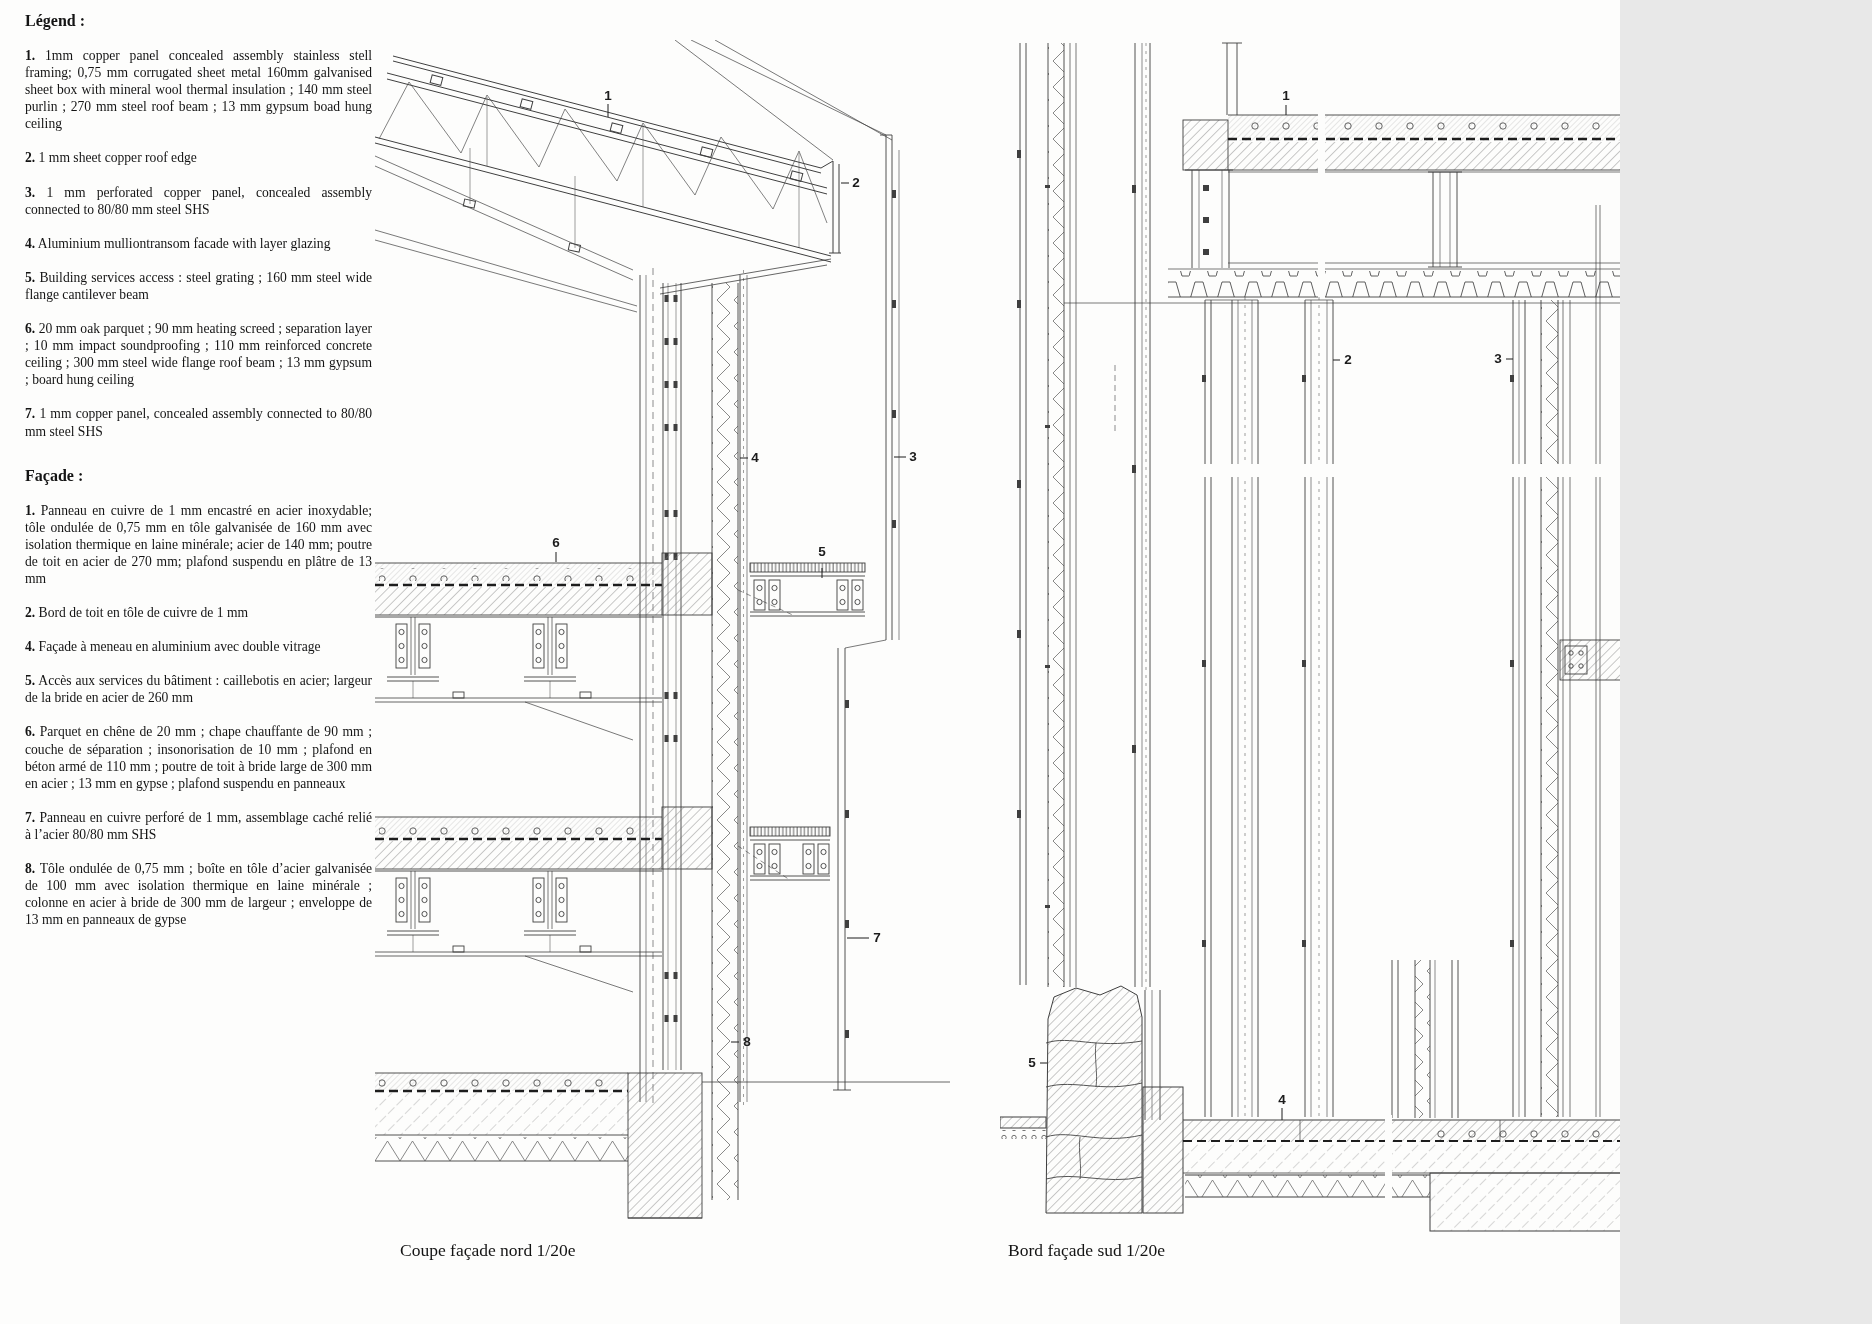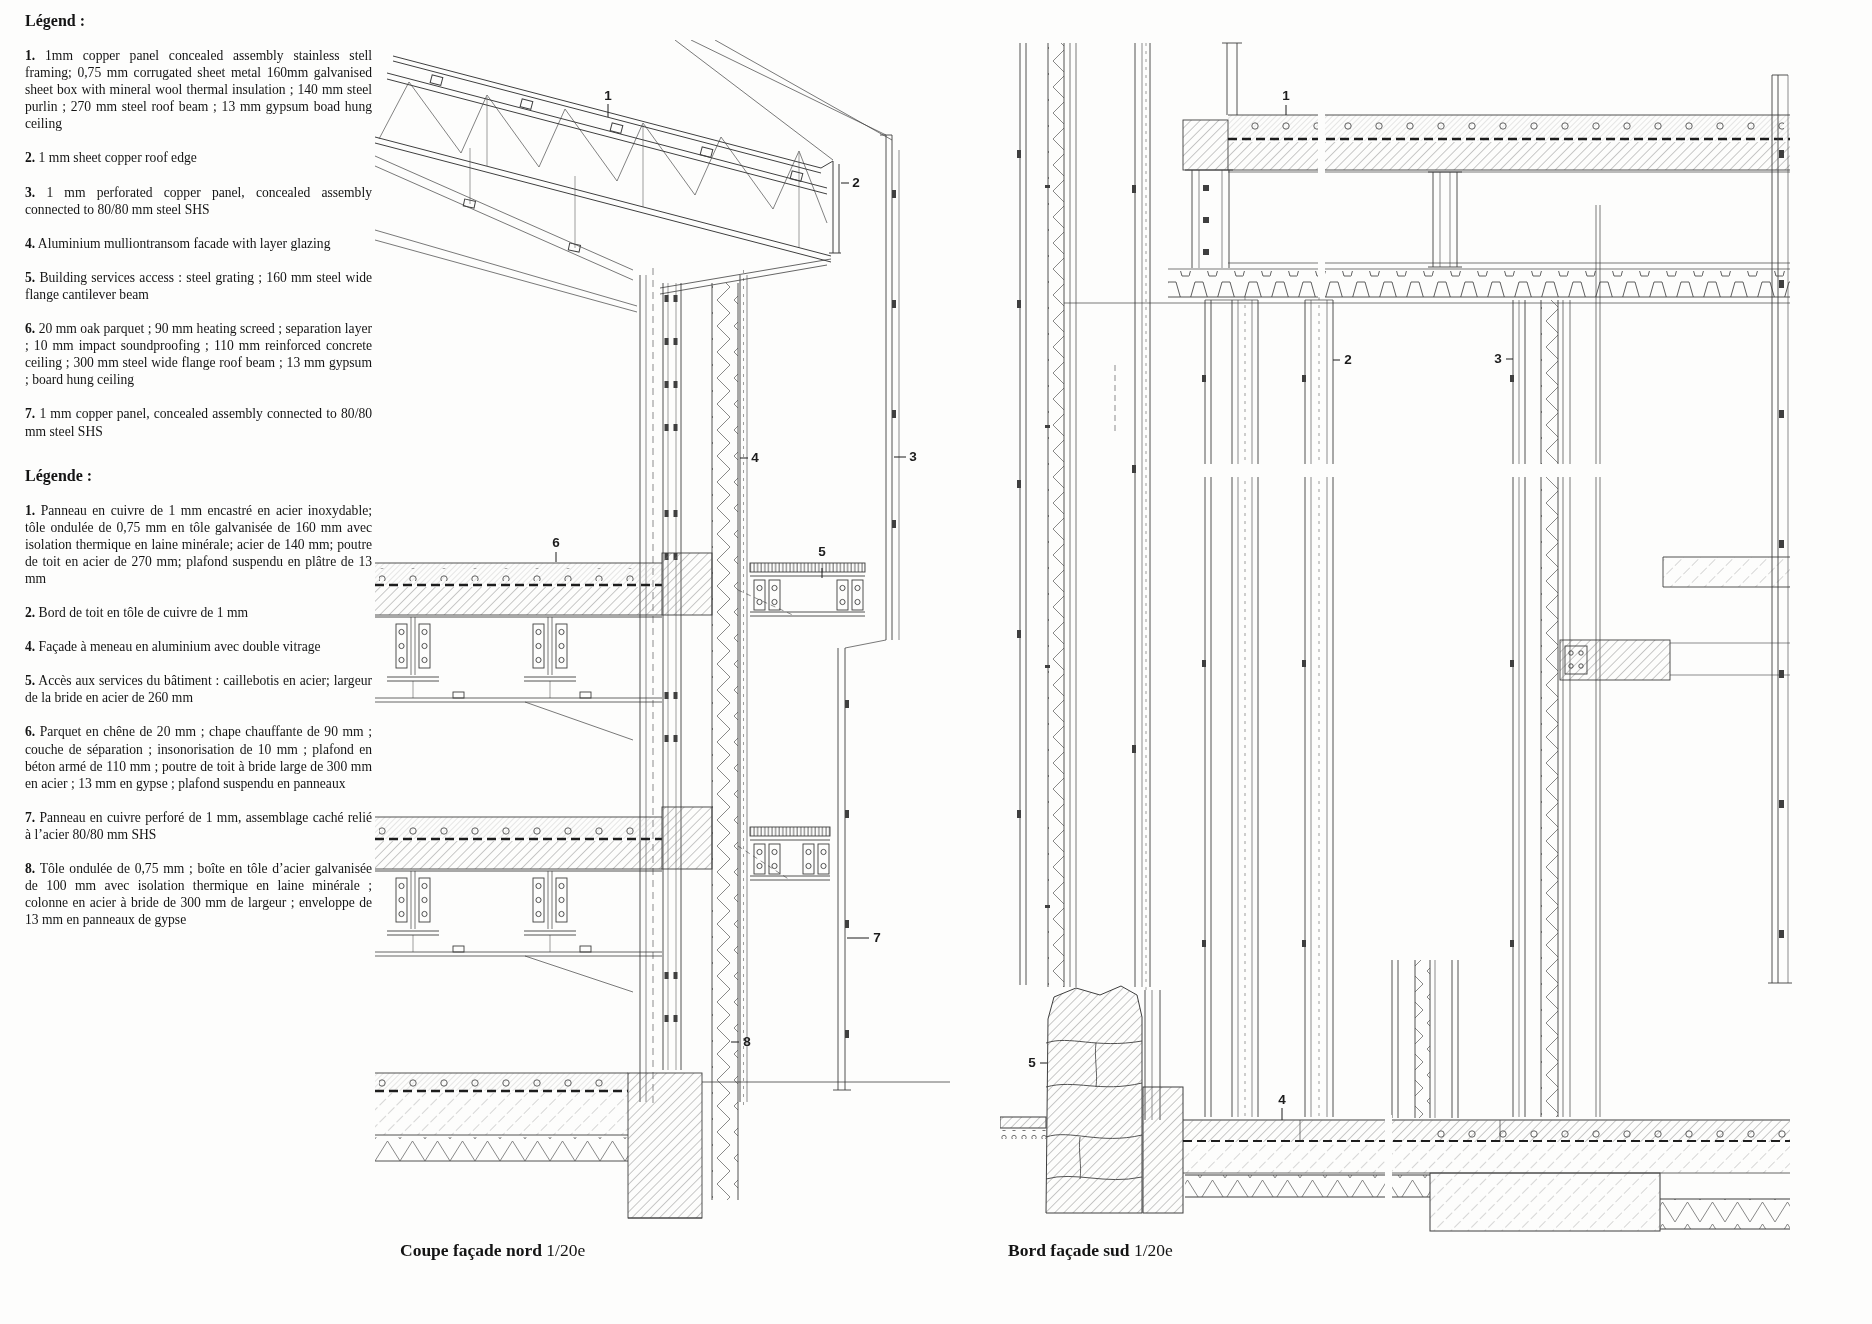--- a/index.html
+++ b/index.html
@@ -1,16 +1,16 @@
 <!DOCTYPE html>
 <html><head>
 <meta charset="utf-8">
 <style>
   html,body{margin:0;padding:0;background:#e8e8e8;}
-  .sheet{position:relative;width:1872px;height:1324px;background:#fdfdfc;overflow:hidden;
+  .sheet{position:relative;width:1620px;height:1324px;background:#fdfdfc;overflow:hidden;
          font-family:"Liberation Serif", serif;color:#141414;}
   
   .legend{position:absolute;left:25px;top:12px;width:347px;}
   .legend h3{font-size:16px;font-weight:bold;margin:0 0 15px 0;}
   .legend h3.fr{margin-top:27px;}
   .legend p{font-size:13.6px;line-height:17.1px;text-align:justify;margin:17px 0 11px 0;}
   .legend p b{font-weight:bold;}
   
   svg{position:absolute;}
   #svg-nord{left:375px;top:40px;}
@@ -20,38 +20,38 @@
       font-weight:bold;color:#1c1c1c;transform:translate(-50%,-50%);line-height:1;}
   #n1{left:608px;top:96px;}  #n2{left:856px;top:183px;} #n3{left:913px;top:457px;}
   #n4{left:755px;top:458px;} #n5{left:822px;top:552px;} #n6{left:556px;top:543px;}
   #n7{left:877px;top:938px;} #n8{left:747px;top:1042px;}
   #s1{left:1286px;top:96px;} #s2{left:1348px;top:360px;} #s3{left:1498px;top:359px;}
   #s4{left:1282px;top:1100px;} #s5{left:1032px;top:1063px;}
   
   .caption{position:absolute;font-size:17.5px;white-space:nowrap;}
   #cap-nord{left:400px;top:1240px;}
   #cap-sud{left:1008px;top:1240px;}
-  .caption b{font-weight:bold;}
+  .caption b{font-weight:normal;}
 </style>
 </head>
 <body>
 
 <div class="sheet">
 
   <aside class="legend">
     <h3>Légend :</h3>
     <p><b>1.</b> <span>1mm copper panel concealed assembly stainless stell framing; 0,75 mm corrugated sheet metal 160mm galvanised sheet box with mineral wool thermal insulation ; 140 mm steel purlin ; 270 mm steel roof beam ; 13 mm gypsum boad hung ceiling</span></p>
     <p><b>2.</b> <span>1 mm sheet copper roof edge</span></p>
     <p><b>3.</b> <span>1 mm perforated copper panel, concealed assembly connected to 80/80 mm steel SHS</span></p>
     <p><b>4.</b> <span>Aluminium mulliontransom facade with layer glazing</span></p>
     <p><b>5.</b> <span>Building services access : steel grating ; 160 mm steel wide flange cantilever beam</span></p>
     <p><b>6.</b> <span>20 mm oak parquet ; 90 mm heating screed ; separation layer ; 10 mm impact soundproofing ; 110 mm reinforced concrete ceiling ; 300 mm steel wide flange roof beam ; 13 mm gypsum ; board hung ceiling</span></p>
     <p><b>7.</b> <span>1 mm copper panel, concealed assembly connected to 80/80 mm steel SHS</span></p>
 
-    <h3 class="fr">Légende :</h3>
+    <h3 class="fr">Façade :</h3>
     <p><b>1.</b> <span>Panneau en cuivre de 1 mm encastré en acier inoxydable; tôle ondulée de 0,75 mm en tôle galvanisée de 160 mm avec isolation thermique en laine minérale; acier de 140 mm; poutre de toit en acier de 270 mm; plafond suspendu en plâtre de 13 mm</span></p>
     <p><b>2.</b> <span>Bord de toit en tôle de cuivre de 1 mm</span></p>
     <p><b>4.</b> <span>Façade à meneau en aluminium avec double vitrage</span></p>
     <p><b>5.</b> <span>Accès aux services du bâtiment : caillebotis en acier; largeur de la bride en acier de 260 mm</span></p>
     <p><b>6.</b> <span>Parquet en chêne de 20 mm ; chape chauffante de 90 mm ; couche de séparation ; insonorisation de 10 mm ; plafond en béton armé de 110 mm ; poutre de toit à bride large de 300 mm en acier ; 13 mm en gypse ; plafond suspendu en panneaux</span></p>
     <p><b>7.</b> <span>Panneau en cuivre perforé de 1 mm, assemblage caché relié à l’acier 80/80 mm SHS</span></p>
     <p><b>8.</b> <span>Tôle ondulée de 0,75 mm ; boîte en tôle d’acier galvanisée de 100 mm avec isolation thermique en laine minérale ; colonne en acier à bride de 300 mm de largeur ; enveloppe de 13 mm en panneaux de gypse</span></p>
   </aside>
 
   <svg id="svg-nord" width="580" height="1210" viewBox="0 0 580 1210">

